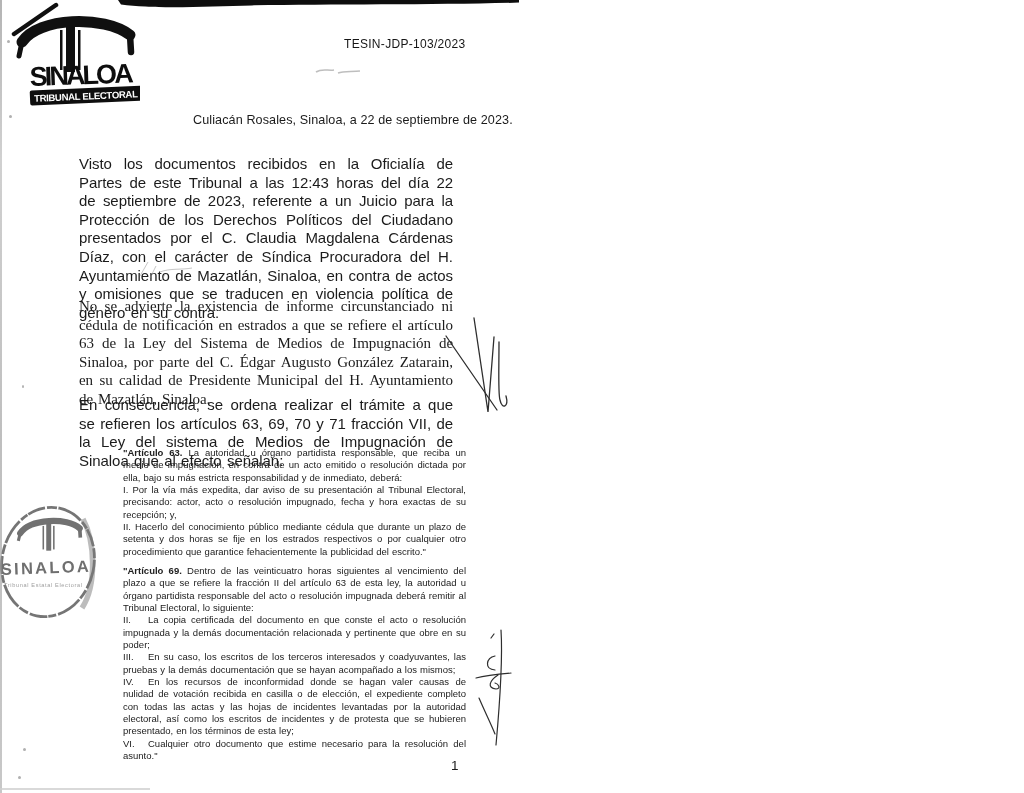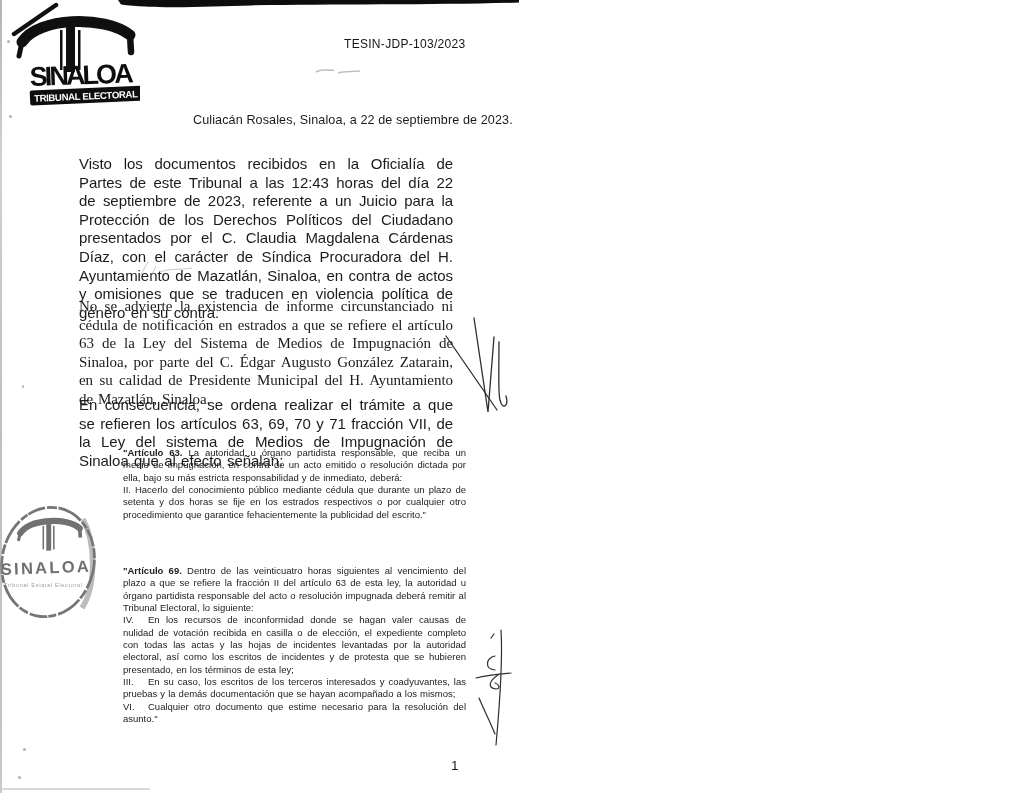--- a/index.html
+++ b/index.html
@@ -80,27 +80,29 @@
   <p class="abs bodypara" id="para-1">Visto los documentos recibidos en la Oficialía de Partes de este Tribunal a las 12:43 horas del día 22 de septiembre de 2023, referente a un Juicio para la Protección de los Derechos Políticos del Ciudadano presentados por el C. Claudia Magdalena Cárdenas Díaz, con el carácter de Síndica Procuradora del H. Ayuntamiento de Mazatlán, Sinaloa, en contra de actos y omisiones que se traducen en violencia política de género en su contra.</p>
   <p class="abs bodypara" id="para-2">No se advierte la existencia de informe circunstanciado ni cédula de notificación en estrados a que se refiere el artículo 63 de la Ley del Sistema de Medios de Impugnación de Sinaloa, por parte del C. Édgar Augusto González Zatarain, en su calidad de Presidente Municipal del H. Ayuntamiento de Mazatlán, Sinaloa.</p>
   <p class="abs bodypara" id="para-3">En consecuencia, se ordena realizar el trámite a que se refieren los artículos 63, 69, 70 y 71 fracción VII, de la Ley del sistema de Medios de Impugnación de Sinaloa que al efecto señalan:</p>
 
   <svg class="abs" style="left:126px;top:256px" width="90" height="28" viewBox="0 0 90 28">
     <path d="M14,20 L22,6 M24,22 L30,10 M34,16 C44,12 56,14 66,12 M36,24 l3,-6" stroke="#8d8d8d" stroke-width="1" fill="none" opacity=".5"></path>
   </svg>
 
   <div class="abs quoteblock" id="quote-63">
       <div class="qpara"><b>"Artículo 63.</b> La autoridad u órgano partidista responsable, que reciba un medio de impugnación, en contra de un acto emitido o resolución dictada por ella, bajo su más estricta responsabilidad y de inmediato, deberá:</div>
+      <div class="qpara">I. Por la vía más expedita, dar aviso de su presentación al Tribunal Electoral, precisando: actor, acto o resolución impugnado, fecha y hora exactas de su recepción; y,</div>
       <div class="qpara">II. Hacerlo del conocimiento público mediante cédula que durante un plazo de setenta y dos horas se fije en los estrados respectivos o por cualquier otro procedimiento que garantice fehacientemente la publicidad del escrito."</div>
     </div>
 
   <div class="abs quoteblock" id="quote-69">
       <div class="qpara"><b>"Artículo 69.</b> Dentro de las veinticuatro horas siguientes al vencimiento del plazo a que se refiere la fracción II del artículo 63 de esta ley, la autoridad u órgano partidista responsable del acto o resolución impugnada deberá remitir al Tribunal Electoral, lo siguiente:</div>
+      <div class="qpara"><span class="rn">II.</span>La copia certificada del documento en que conste el acto o resolución impugnada y la demás documentación relacionada y pertinente que obre en su poder;</div>
+      <div class="qpara"><span class="rn">III.</span>En su caso, los escritos de los terceros interesados y coadyuvantes, las pruebas y la demás documentación que se hayan acompañado a los mismos;</div>
       <div class="qpara"><span class="rn">IV.</span>En los recursos de inconformidad donde se hagan valer causas de nulidad de votación recibida en casilla o de elección, el expediente completo con todas las actas y las hojas de incidentes levantadas por la autoridad electoral, así como los escritos de incidentes y de protesta que se hubieren presentado, en los términos de esta ley;</div>
-      <div class="qpara"><span class="rn">III.</span>En su caso, los escritos de los terceros interesados y coadyuvantes, las pruebas y la demás documentación que se hayan acompañado a los mismos;</div>
       <div class="qpara"><span class="rn">VI.</span>Cualquier otro documento que estime necesario para la resolución del asunto."</div>
     </div>
 
   <svg class="abs" style="left:-14px;top:499px" width="134" height="130" viewBox="0 0 134 130">
     <g opacity=".78">
       <ellipse cx="62" cy="63" rx="46" ry="55" fill="none" stroke="#4f4f4f" stroke-width="2.8" stroke-dasharray="18 2 10 1.5 26 2 8 1" transform="rotate(12 62 63)"></ellipse>
       <path d="M97,20 C 109,42 111,86 96,109" stroke="#555555" stroke-width="5.5" fill="none" opacity=".5"></path>
       <g fill="#4a4a4a" stroke="none" transform="translate(28,12) scale(0.62)">
         <path d="M10,36 C 26,12 86,10 106,28" stroke="#4a4a4a" stroke-width="10" fill="none" stroke-linecap="round"></path>
         <path d="M10,36 l-3,12" stroke="#4a4a4a" stroke-width="5" fill="none"></path>

